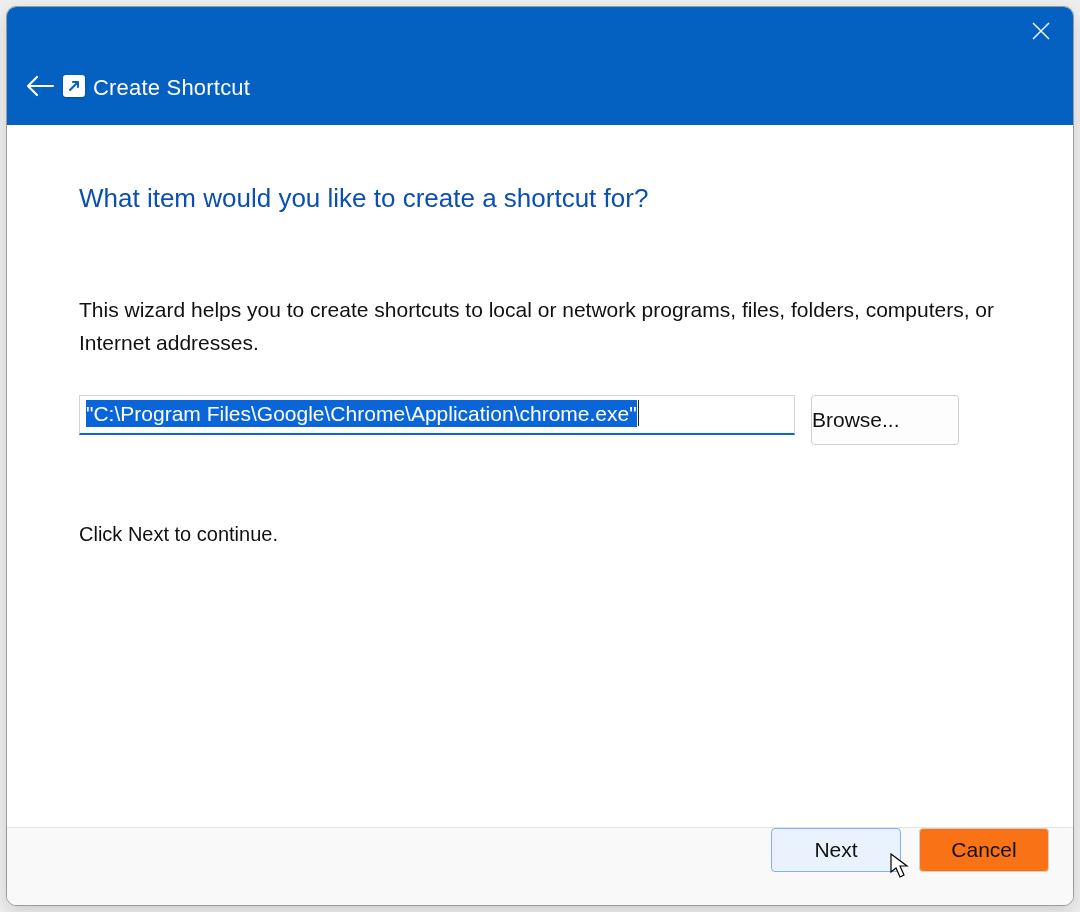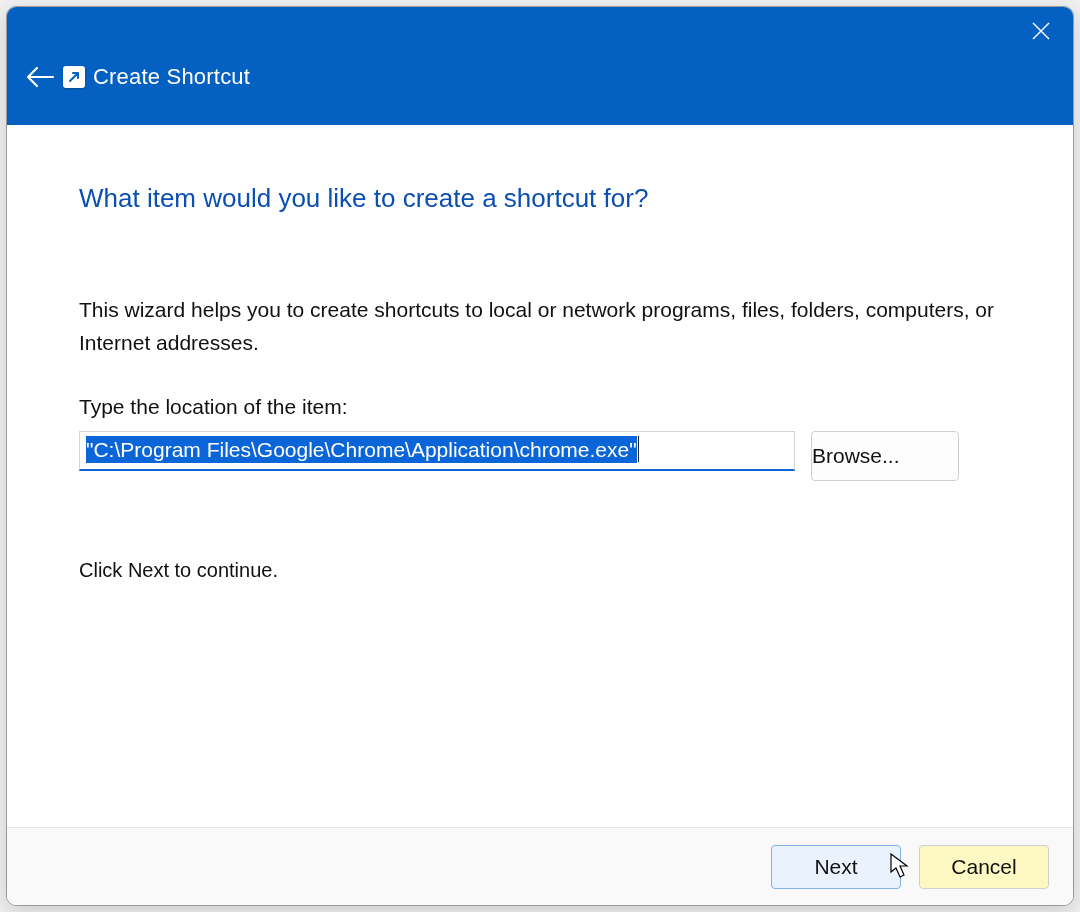--- a/index.html
+++ b/index.html
@@ -12,21 +12,21 @@
     }
     .titlebar {
       height: 118px; background: #0461c1; color: #fff; position: relative; flex: 0 0 auto;
     }
     .close-btn {
       position: absolute; right: 4px; top: 2px; width: 56px; height: 44px;
       display: flex; align-items: center; justify-content: center; color: #fff;
     }
     .close-btn svg { width: 18px; height: 18px; stroke: #fff; stroke-width: 1.4; }
     .titlebar-row {
-      position: absolute; left: 18px; top: 57px; display: flex; align-items: center; 
+      position: absolute; left: 18px; top: 68px; display: flex; 
     }
     .back-btn svg { display:block; }
     .shortcut-glyph {
       width: 22px; height: 22px; background: #fff; border-radius: 3px;
       display: flex; align-items: center; justify-content: center;
       color: #0461c1; font-weight: 700; font-size: 14px; margin-left: 8px;
       box-shadow: 0 1px 2px rgba(0,0,0,.25);
     }
     .title-text { font-size: 22px; color: #fff; letter-spacing: .2px; margin-left: 8px; }
     .body {
@@ -47,24 +47,24 @@
     .location-input .caret {
       display: inline-block; width: 1px; height: 26px; background: #222; vertical-align: -5px; margin-left: 1px;
     }
     .browse-btn {
       width: 148px; height: 50px; background: #fdfdfd; border: 1px solid #cfcfcf; border-radius: 4px;
       font-size: 21px; color: #111; cursor: default; display: inline-flex; align-items: center; justify-content: flex-start;
     }
     .continue-text { margin-top: 78px; font-size: 20px; }
     .footer {
       flex: 0 0 auto; height: 78px; border-top: 1px solid #e4e4e4; background: #f9f9f9;
-      display: flex; align-items: center; justify-content: flex-end; gap: 18px; padding: 0 24px;
+      display: flex; align-items: flex-start; justify-content: flex-end; gap: 18px; padding: 0 24px;
     }
     .btn {
-      min-width: 130px; height: 44px; background: #fef9c3; border: 1px solid #cfcfcf; border-radius: 4px;
+      min-width: 130px; height: 44px; background: #f97316; border: 1px solid #cfcfcf; border-radius: 4px;
       font-size: 21px; color: #111; display: inline-flex; align-items: center; justify-content: center; cursor: default;
     }
     .btn.primary { background: #eaf3fd; border-color: #7fb3ea; }
     .cursor {
       position: absolute; left: 890px; top: 853px; width: 20px; height: 26px; pointer-events: none; z-index: 50;
     }
   </style>
 </head>
 <body>
 
@@ -88,21 +88,20 @@
         </svg>
       </div>
       <div class="title-text">Create Shortcut</div>
     </div>
   </div>
 
   <div class="body">
     <div class="heading">What item would you like to create a shortcut for?</div>
     <div class="desc">This wizard helps you to create shortcuts to local or network programs, files, folders, computers, or Internet addresses.</div>
 
-    <div class="field-label">Type the location of the item:</div>
     <div class="input-row">
       <div class="location-input">
         <span class="sel">"C:\Program Files\Google\Chrome\Application\chrome.exe"</span><span class="caret"></span>
       </div>
       <button class="browse-btn">
         <span>Browse...</span>
       </button>
     </div>
 
     <div class="continue-text">Click Next to continue.</div>

